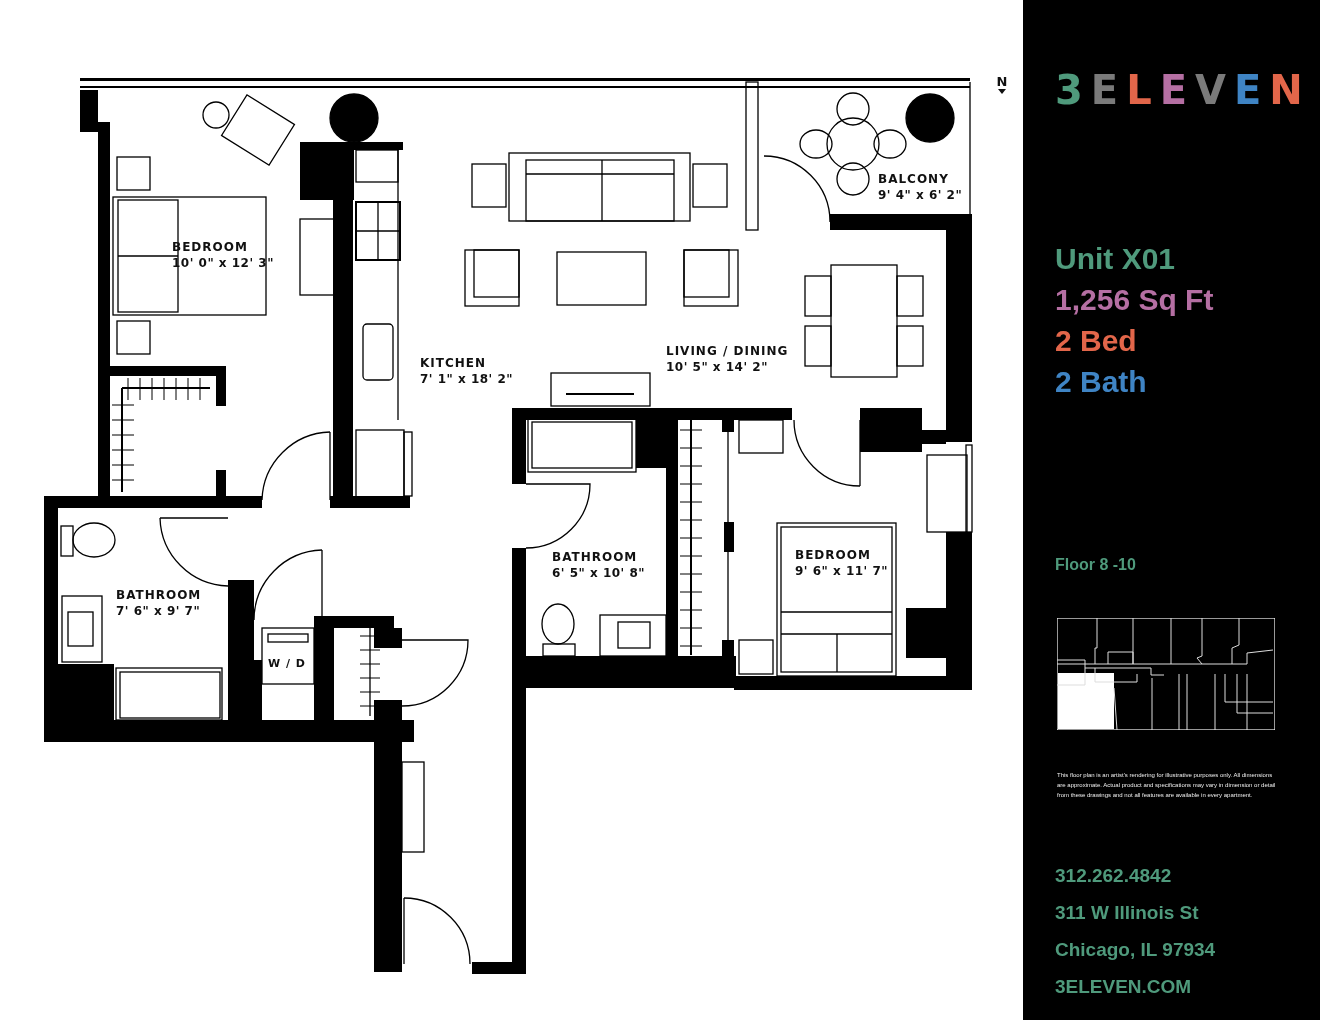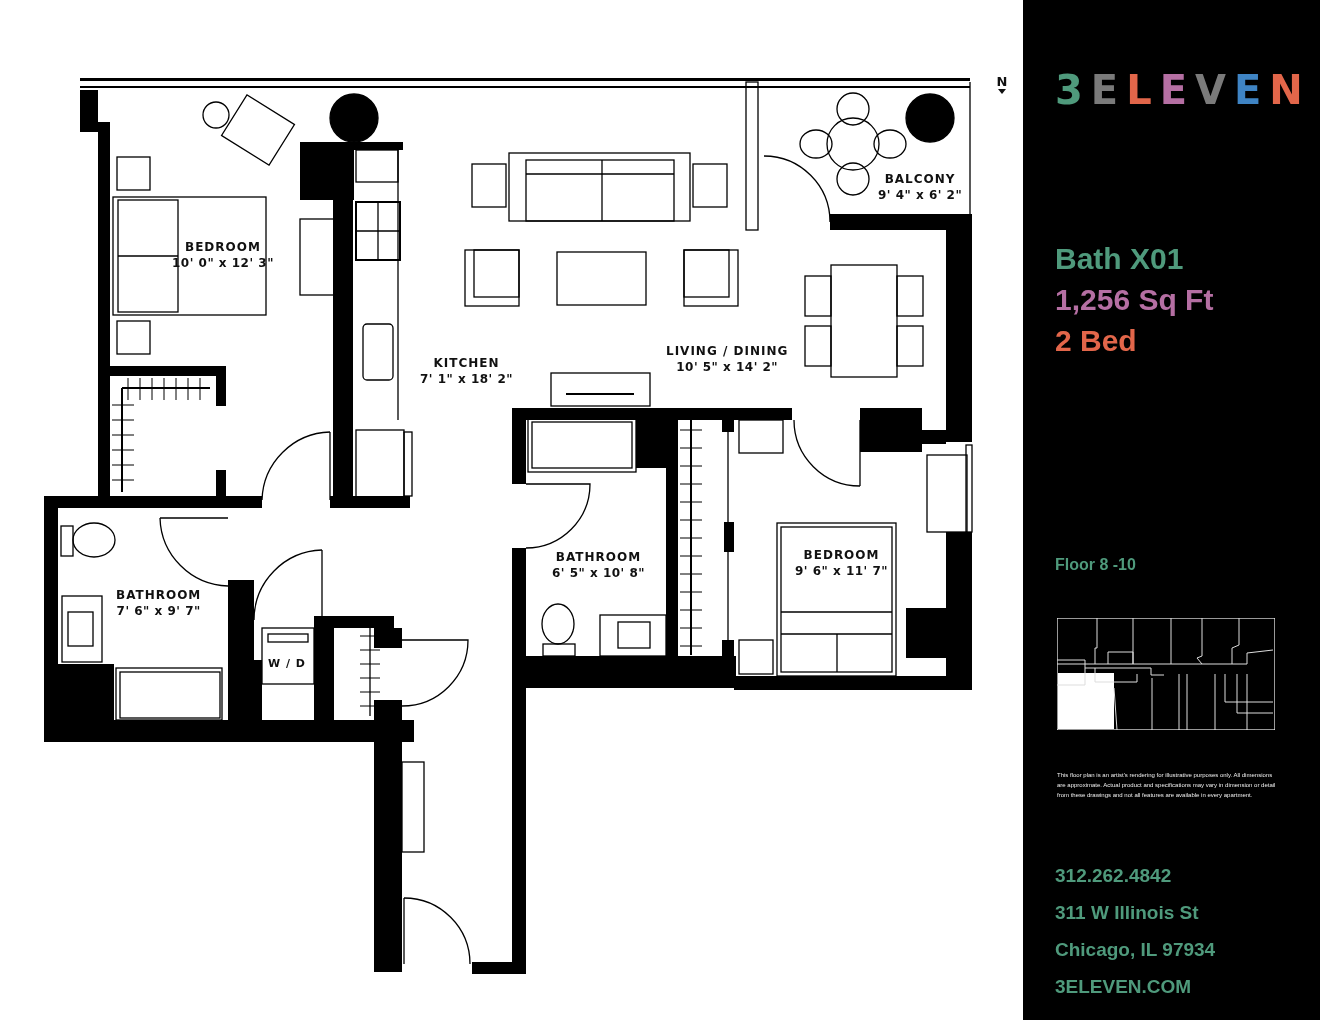--- a/index.html
+++ b/index.html
@@ -1,20 +1,20 @@
 <!DOCTYPE html>
 <html><head>
 <meta charset="utf-8">
 <style>
   * { margin:0; padding:0; box-sizing:border-box; }
   html, body { width:1320px; height:1020px; overflow:hidden; background:#fff; }
   body { position:relative; font-family:"DejaVu Sans","Liberation Sans",sans-serif; }
   #plan { position:absolute; left:0; top:0; width:1024px; height:1020px; background:#fff; }
   #plan svg { position:absolute; left:0; top:0; }
-  .room-label { position:absolute; text-align:center; font-weight:bold; color:#111; font-size:12px; letter-spacing:1px; line-height:16px; white-space:nowrap; }
+  .room-label { position:absolute; font-weight:bold; color:#111; font-size:12px; letter-spacing:1px; line-height:16px; white-space:nowrap; }
   .room-label .dim { display:block; letter-spacing:0.5px; }
   .wd-label { position:absolute; font-weight:bold; font-size:11px; letter-spacing:1px; color:#111; }
   .north { position:absolute; left:994px; top:74px; width:16px; text-align:center; font-weight:bold; font-size:13px; color:#111; }
   .north-arrow { display:block; width:0; height:0; margin:0 auto; border-left:4px solid transparent; border-right:4px solid transparent; border-top:5px solid #111; }
 
   #panel { position:absolute; left:1023px; top:0; width:297px; height:1020px; background:#000; }
   .logo { position:absolute; left:32px; top:68px; height:44px; display:flex; gap:6px; font-family:"DejaVu Sans",sans-serif; font-weight:bold; font-size:40px; letter-spacing:2px; line-height:44px; }
   .logo span { display:inline-block; }
   .specs { position:absolute; left:32px; top:238px; }
   .spec { font-family:"Liberation Sans",sans-serif; font-weight:bold; font-size:30px; line-height:41px; white-space:nowrap; }
@@ -260,23 +260,24 @@
       <span style="color: rgb(79, 154, 124);">3</span>
       <span style="color: rgb(122, 122, 122);">E</span>
       <span style="color: rgb(226, 102, 74);">L</span>
       <span style="color: rgb(181, 111, 163);">E</span>
       <span style="color: rgb(122, 122, 122);">V</span>
       <span style="color: rgb(63, 132, 196);">E</span>
       <span style="color: rgb(226, 102, 74);">N</span>
     </div>
 
   <div class="specs">
-    <div class="spec" style="color:#4f9a7c">Bath X01</div>
+    <div class="spec" style="color:#4f9a7c">Unit X01</div>
     <div class="spec" style="color:#b56fa3">1,256 Sq Ft</div>
     <div class="spec" style="color:#e2664a">2 Bed</div>
+    <div class="spec" style="color:#3f84c4">2 Bath</div>
   </div>
 
   <div class="floor">Floor 8 -10</div>
 
   <svg class="keyplan" viewBox="0 0 218 112">
     <rect x="0" y="0" width="218" height="112" fill="#000" stroke="#fff" stroke-width="1.2"></rect>
     <rect x="1" y="55" width="56" height="56" fill="#fff"></rect>
     <g fill="none" stroke="#ddd" stroke-width="1">
       <polyline points="0,42 28,42 28,67 0,67"></polyline>
       <polyline points="40,0 40,30 38,30 38,46"></polyline>

